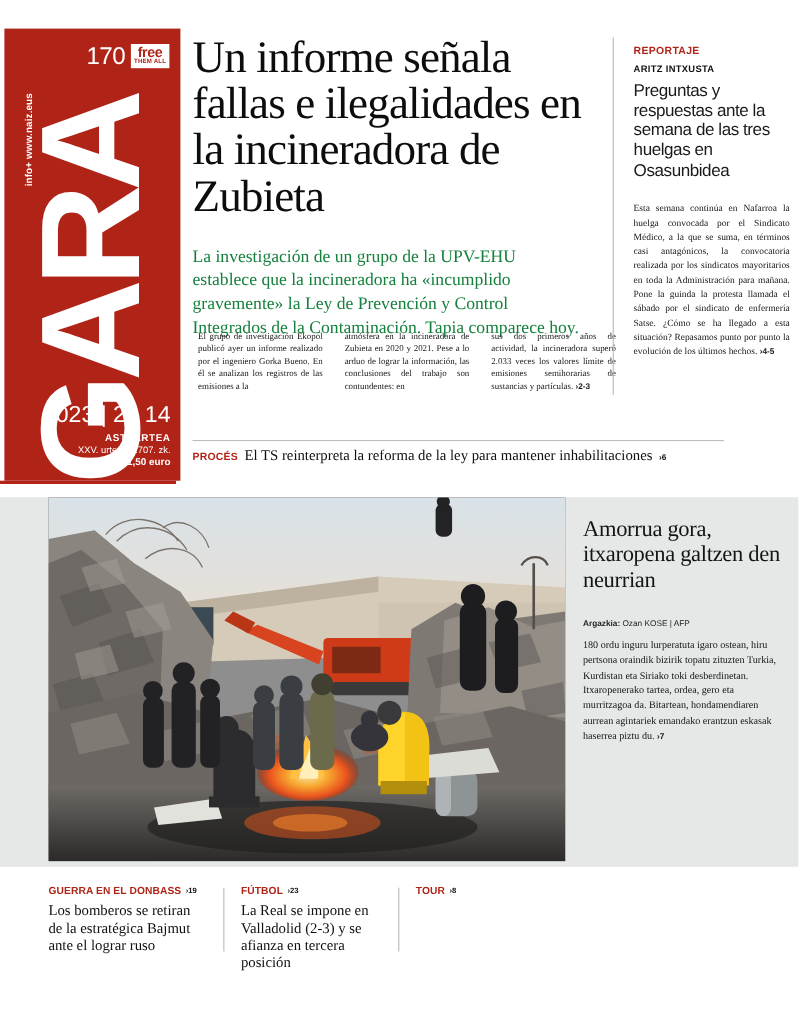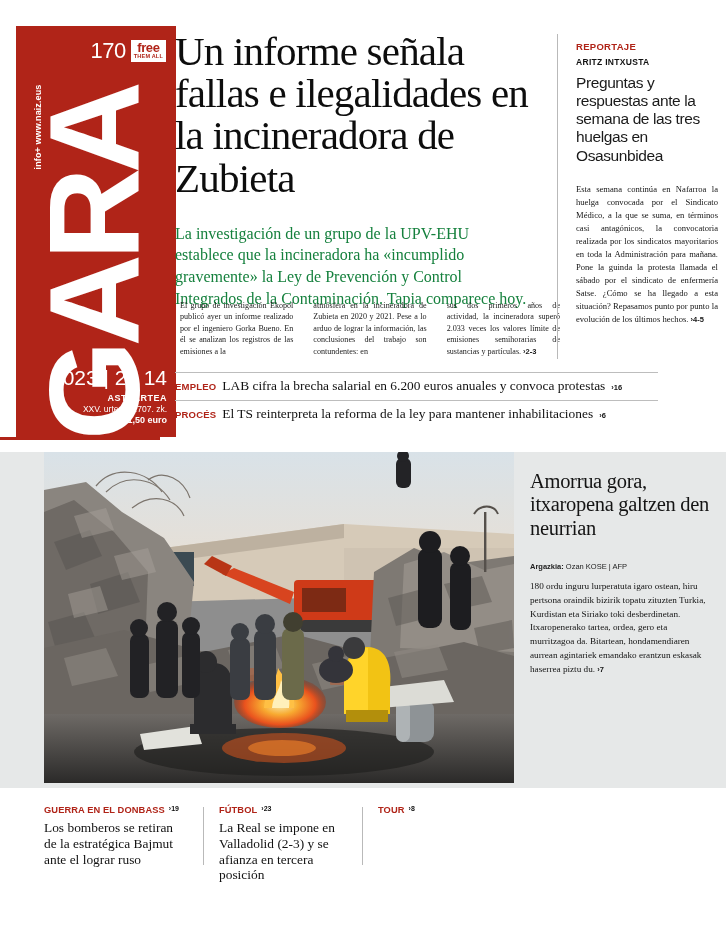--- a/index.html
+++ b/index.html
@@ -9,21 +9,21 @@
     background:#ffffff;
     font-family:"Liberation Serif",serif;
     color:#111;
     overflow:hidden;
     position:relative;
   }
   .page{position:relative;width:726px;height:927px;}
 
   
   .masthead{
-    position:absolute;left:16px;top:26px;width:160px;height:411px;
+    position:absolute;left:4px;top:26px;width:160px;height:411px;
     background:#b02418;
     color:#fff;
   }
   .issue-line{
     position:absolute;right:10px;top:14px;
     display:flex;align-items:flex-start;gap:5px;
   }
   .issue-num{
     font-family:"Liberation Sans",sans-serif;
     font-size:22px;font-weight:400;line-height:1;letter-spacing:-0.5px;
@@ -207,21 +207,21 @@
     display:flex;
   }
   .bcol{
     width:159px;box-sizing:border-box;padding-right:16px;position:relative;
   }
   .bcol + .bcol{padding-left:16px;}
   .bcol + .bcol:before{
     content:"";position:absolute;left:0;top:2px;width:1px;height:58px;background:#b9b9b9;
   }
   .bcol .head{
-    display:flex;align-items:flex-start;gap:4px;
+    display:flex;align-items:center;gap:4px;
   }
   .bcol .btag{
     font-family:"Liberation Sans",sans-serif;
     font-weight:bold;font-size:9.3px;letter-spacing:0.1px;color:#b02418;
   }
   .bcol .bpg{
     font-family:"Liberation Sans",sans-serif;
     font-weight:bold;font-size:7px;color:#111;
   }
   .bcol .bttl{
@@ -277,27 +277,20 @@
   <div class="sidebar">
     <div class="kicker">REPORTAJE</div>
     <div class="byline">ARITZ INTXUSTA</div>
     <h2>Preguntas y respuestas ante la semana de las tres huelgas en Osasunbidea</h2>
     <div class="sidebar-body">
       <span>Esta semana continúa en Nafarroa la huelga convocada por el Sindicato Médico, a la que se suma, en términos casi antagónicos, la convocatoria realizada por los sindicatos mayoritarios en toda la Administración para mañana. Pone la guinda la protesta llamada el sábado por el sindicato de enfermería Satse. ¿Cómo se ha llegado a esta situación? Repasamos punto por punto la evolución de los últimos hechos.</span>
       <span class="pref">›4-5</span>
     </div>
   </div>
 
-  <div class="bar bar1">
-    <div class="row">
-      <span class="tag">EMPLEO</span>
-      <span class="txt">LAB cifra la brecha salarial en 6.200 euros anuales y convoca protestas</span>
-      <span class="pg">›16</span>
-    </div>
-  </div>
 
   <div class="bar bar2">
     <div class="row">
       <span class="tag">PROCÉS</span>
       <span class="txt">El TS reinterpreta la reforma de la ley para mantener inhabilitaciones</span>
       <span class="pg">›6</span>
     </div>
   </div>
 
   <div class="greypanel"></div>

